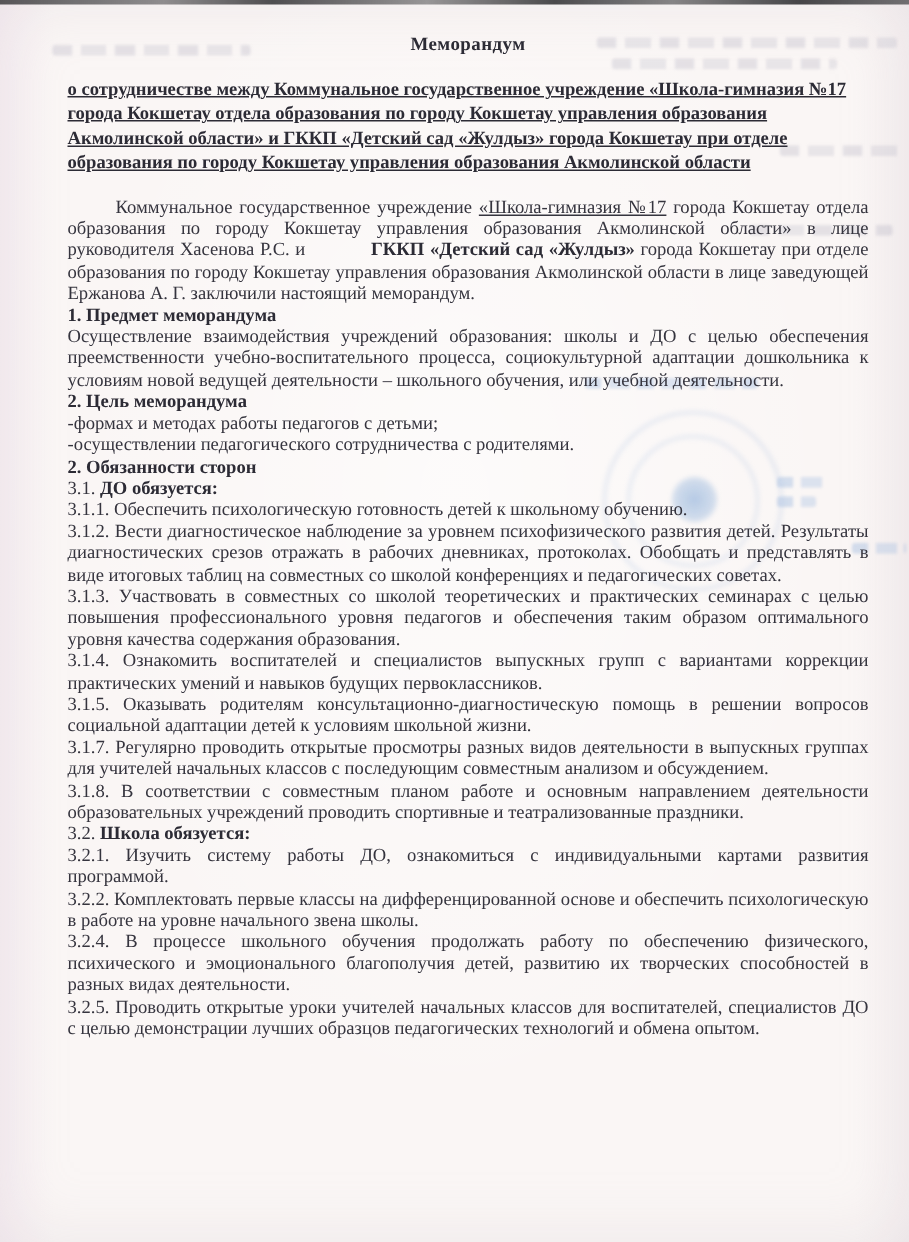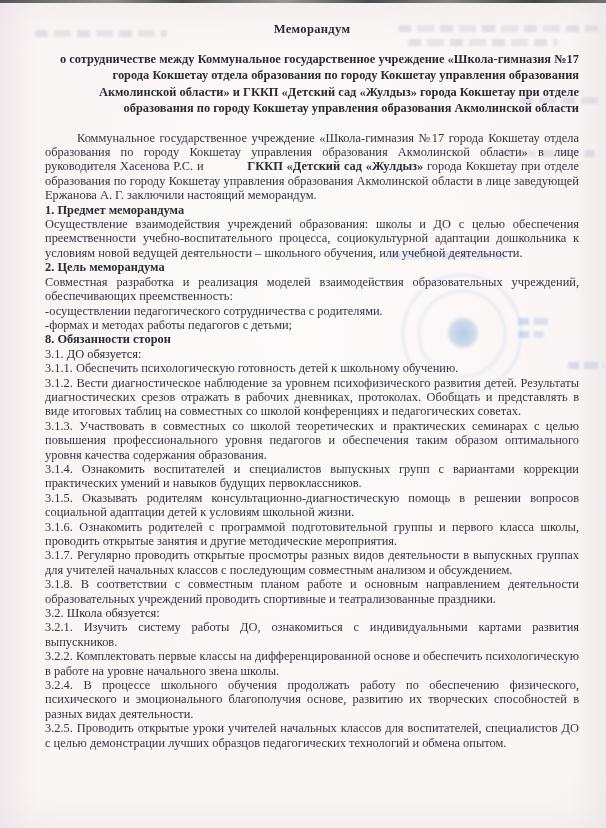--- a/index.html
+++ b/index.html
@@ -78,44 +78,45 @@
     margin: 0;
     text-align: center;
     font-size: 12.6px;
     font-weight: bold;
     letter-spacing: 0.3px;
     color: #2c2b35;
   }
 
   .subtitle {
     margin: 14px 0 0 0;
-    text-align: right;
+    text-align: left;
     font-size: 12.4px;
     font-weight: bold;
     line-height: 16.4px;
     color: #2c2b35;
+    text-decoration: underline;
   }
 
   .intro {
     margin: 14px 0 0 0;
     text-indent: 32px;
     text-align: justify;
     font-size: 12.4px;
     line-height: 14.4px;
   }
 
   .doc-body p {
     margin: 0;
     text-align: justify;
     font-size: 12.4px;
     line-height: 14.4px;
   }
   .doc-body p.h { font-weight: bold; color: #2c2b35; }
-  .b { font-weight: normal; color: #2c2b35; }
-  .seg-underline { }
+  .b { font-weight: bold; color: #2c2b35; }
+  .seg-underline { text-decoration: underline; }
   .seg-bold { font-weight: bold; color: #2c2b35; margin-left: 40px; }
 </style>
 </head>
 <body>
 
 <div class="page">
 
   <div class="top-strip"></div>
 
   <div class="bleed" style="left:35px; top:30px; width:132px;"></div>
@@ -134,34 +135,32 @@
   </div>
 
   <div class="content">
     <h1 class="title">Меморандум</h1>
     <h2 class="subtitle">о сотрудничестве между Коммунальное государственное учреждение «Школа-гимназия №17 города Кокшетау отдела образования по городу Кокшетау управления образования Акмолинской области» и ГККП «Детский сад «Жулдыз» города Кокшетау при отделе образования по городу Кокшетау управления образования Акмолинской области</h2>
     <p class="intro"><span class="">Коммунальное государственное учреждение  </span><span class="seg-underline">«Школа-гимназия №17</span><span class=""> города Кокшетау отдела образования по городу Кокшетау управления образования Акмолинской области» в лице руководителя Хасенова Р.С. и </span><span class="seg-bold">ГККП «Детский сад «Жулдыз»</span><span class=""> города Кокшетау при отделе образования по городу Кокшетау управления образования Акмолинской  области в лице заведующей Ержанова А. Г. заключили настоящий меморандум.</span></p>
     <div class="doc-body">
         <p class="h">1. Предмет меморандума</p>
         <p>Осуществление взаимодействия учреждений образования: школы и ДО с целью обеспечения преемственности учебно-воспитательного процесса, социокультурной адаптации дошкольника к условиям новой ведущей деятельности – школьного обучения, или учебной деятельности.</p>
         <p class="h">2. Цель меморандума</p>
-        <p>Совместная разработка и реализация моделей взаимодействия образовательных учреждений, обеспечивающих преемственность:</p>
+        <p>-формах и методах работы педагогов с детьми;</p>
         <p>-осуществлении педагогического сотрудничества с родителями.</p>
-        <p>-формах и методах работы педагогов с детьми;</p>
-        <p class="h">8. Обязанности сторон</p>
+        <p class="h">2. Обязанности сторон</p>
         <p><span>3.1. </span><span class="b">ДО обязуется:</span></p>
         <p>3.1.1. Обеспечить психологическую готовность детей к школьному обучению.</p>
         <p>3.1.2. Вести диагностическое наблюдение за уровнем психофизического развития детей. Результаты диагностических срезов отражать в рабочих дневниках, протоколах. Обобщать и представлять в виде итоговых таблиц на совместных со школой конференциях и педагогических советах.</p>
         <p>3.1.3. Участвовать в совместных со школой теоретических и практических семинарах с целью повышения профессионального уровня педагогов и обеспечения таким образом оптимального уровня качества содержания образования.</p>
         <p>3.1.4. Ознакомить воспитателей и специалистов выпускных групп с вариантами коррекции практических умений и навыков будущих первоклассников.</p>
         <p>3.1.5. Оказывать родителям консультационно-диагностическую помощь в решении вопросов социальной адаптации детей к условиям школьной жизни.</p>
-        <p>3.1.6. Ознакомить родителей с программой подготовительной группы и первого класса школы, проводить открытые занятия и другие методические мероприятия.</p>
         <p>3.1.7. Регулярно проводить открытые просмотры разных видов деятельности в выпускных группах для учителей начальных классов с последующим совместным анализом и обсуждением.</p>
         <p>3.1.8. В соответствии с совместным планом работе и основным направлением деятельности образовательных учреждений проводить спортивные и театрализованные праздники.</p>
         <p><span>3.2. </span><span class="b">Школа обязуется:</span></p>
-        <p>3.2.1. Изучить систему работы ДО, ознакомиться с индивидуальными картами развития выпускников.</p>
+        <p>3.2.1. Изучить систему работы ДО, ознакомиться с индивидуальными картами развития программой.</p>
         <p>3.2.2. Комплектовать первые классы на дифференцированной основе и обеспечить психологическую в работе на уровне начального звена школы.</p>
-        <p>3.2.4. В процессе школьного обучения продолжать работу по обеспечению физического, психического и эмоционального благополучия основе, развитию их творческих способностей в разных видах деятельности.</p>
+        <p>3.2.4. В процессе школьного обучения продолжать работу по обеспечению физического, психического и эмоционального благополучия детей, развитию их творческих способностей в разных видах деятельности.</p>
         <p>3.2.5. Проводить открытые уроки учителей начальных классов для воспитателей, специалистов ДО с целью демонстрации лучших образцов педагогических технологий и обмена опытом.</p>
       </div>
   </div>
 
 </div>
 
 </body></html>

